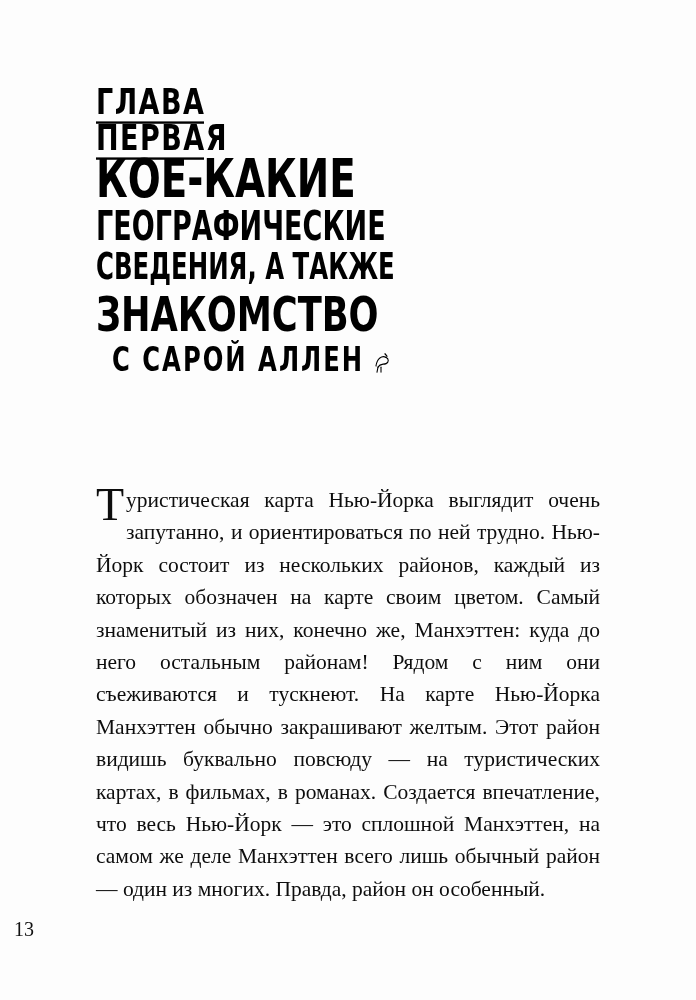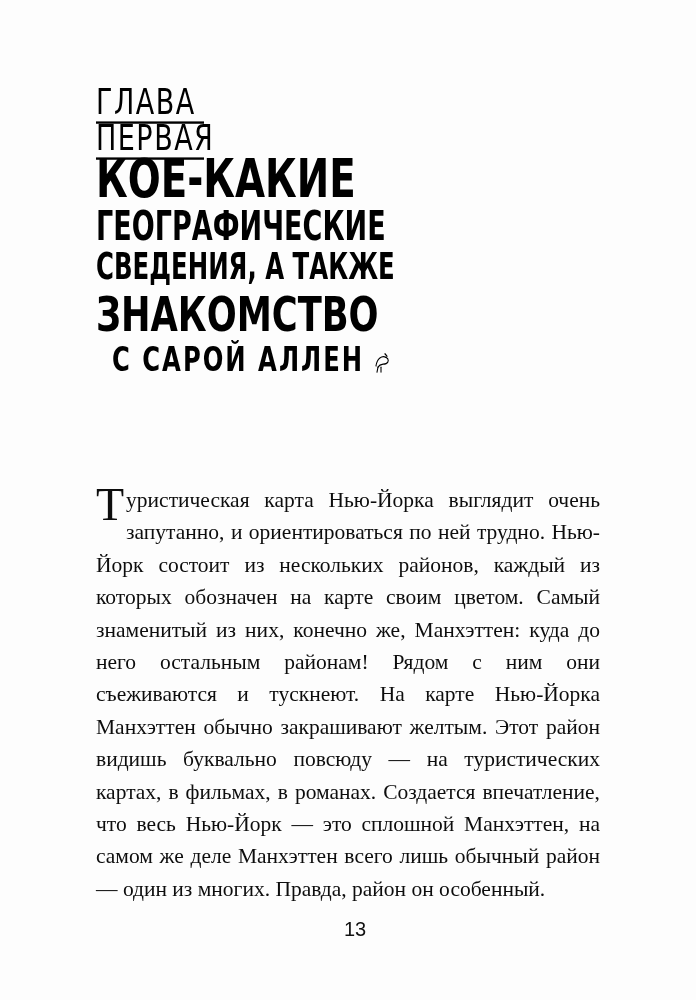--- a/index.html
+++ b/index.html
@@ -27,21 +27,21 @@
   
   .heading-block {
     position: absolute;
     left: 96px;
     top: 86px;
     width: 420px;
   }
 
   .chapter-kicker {
     font-family: "DejaVu Sans Condensed", "DejaVu Sans", sans-serif;
-    font-weight: 400;
+    font-weight: 700;
     letter-spacing: 1.5px;
     line-height: 0.92;
     font-size: 30px;
     color: #000;
     text-transform: uppercase;
     width: 108px;
   }
   .chapter-kicker .k-line {
     display: block;
     border-bottom: 2.5px solid #000;
@@ -137,22 +137,21 @@
     padding-top: 2px;
     margin-bottom: -4px;
   }
 
   
   .folio {
     position: absolute;
     left: 14px;
     right: 0;
     top: 918px;
-    text-align: center;
-    font-family: Liberation Sans, sans-serif;
+    font-family: Liberation Serif, serif;
     font-size: 20px;
     color: #111;
   }
 </style>
 </head>
 <body>
 
 <div class="page">
 
   <div class="heading-block">

